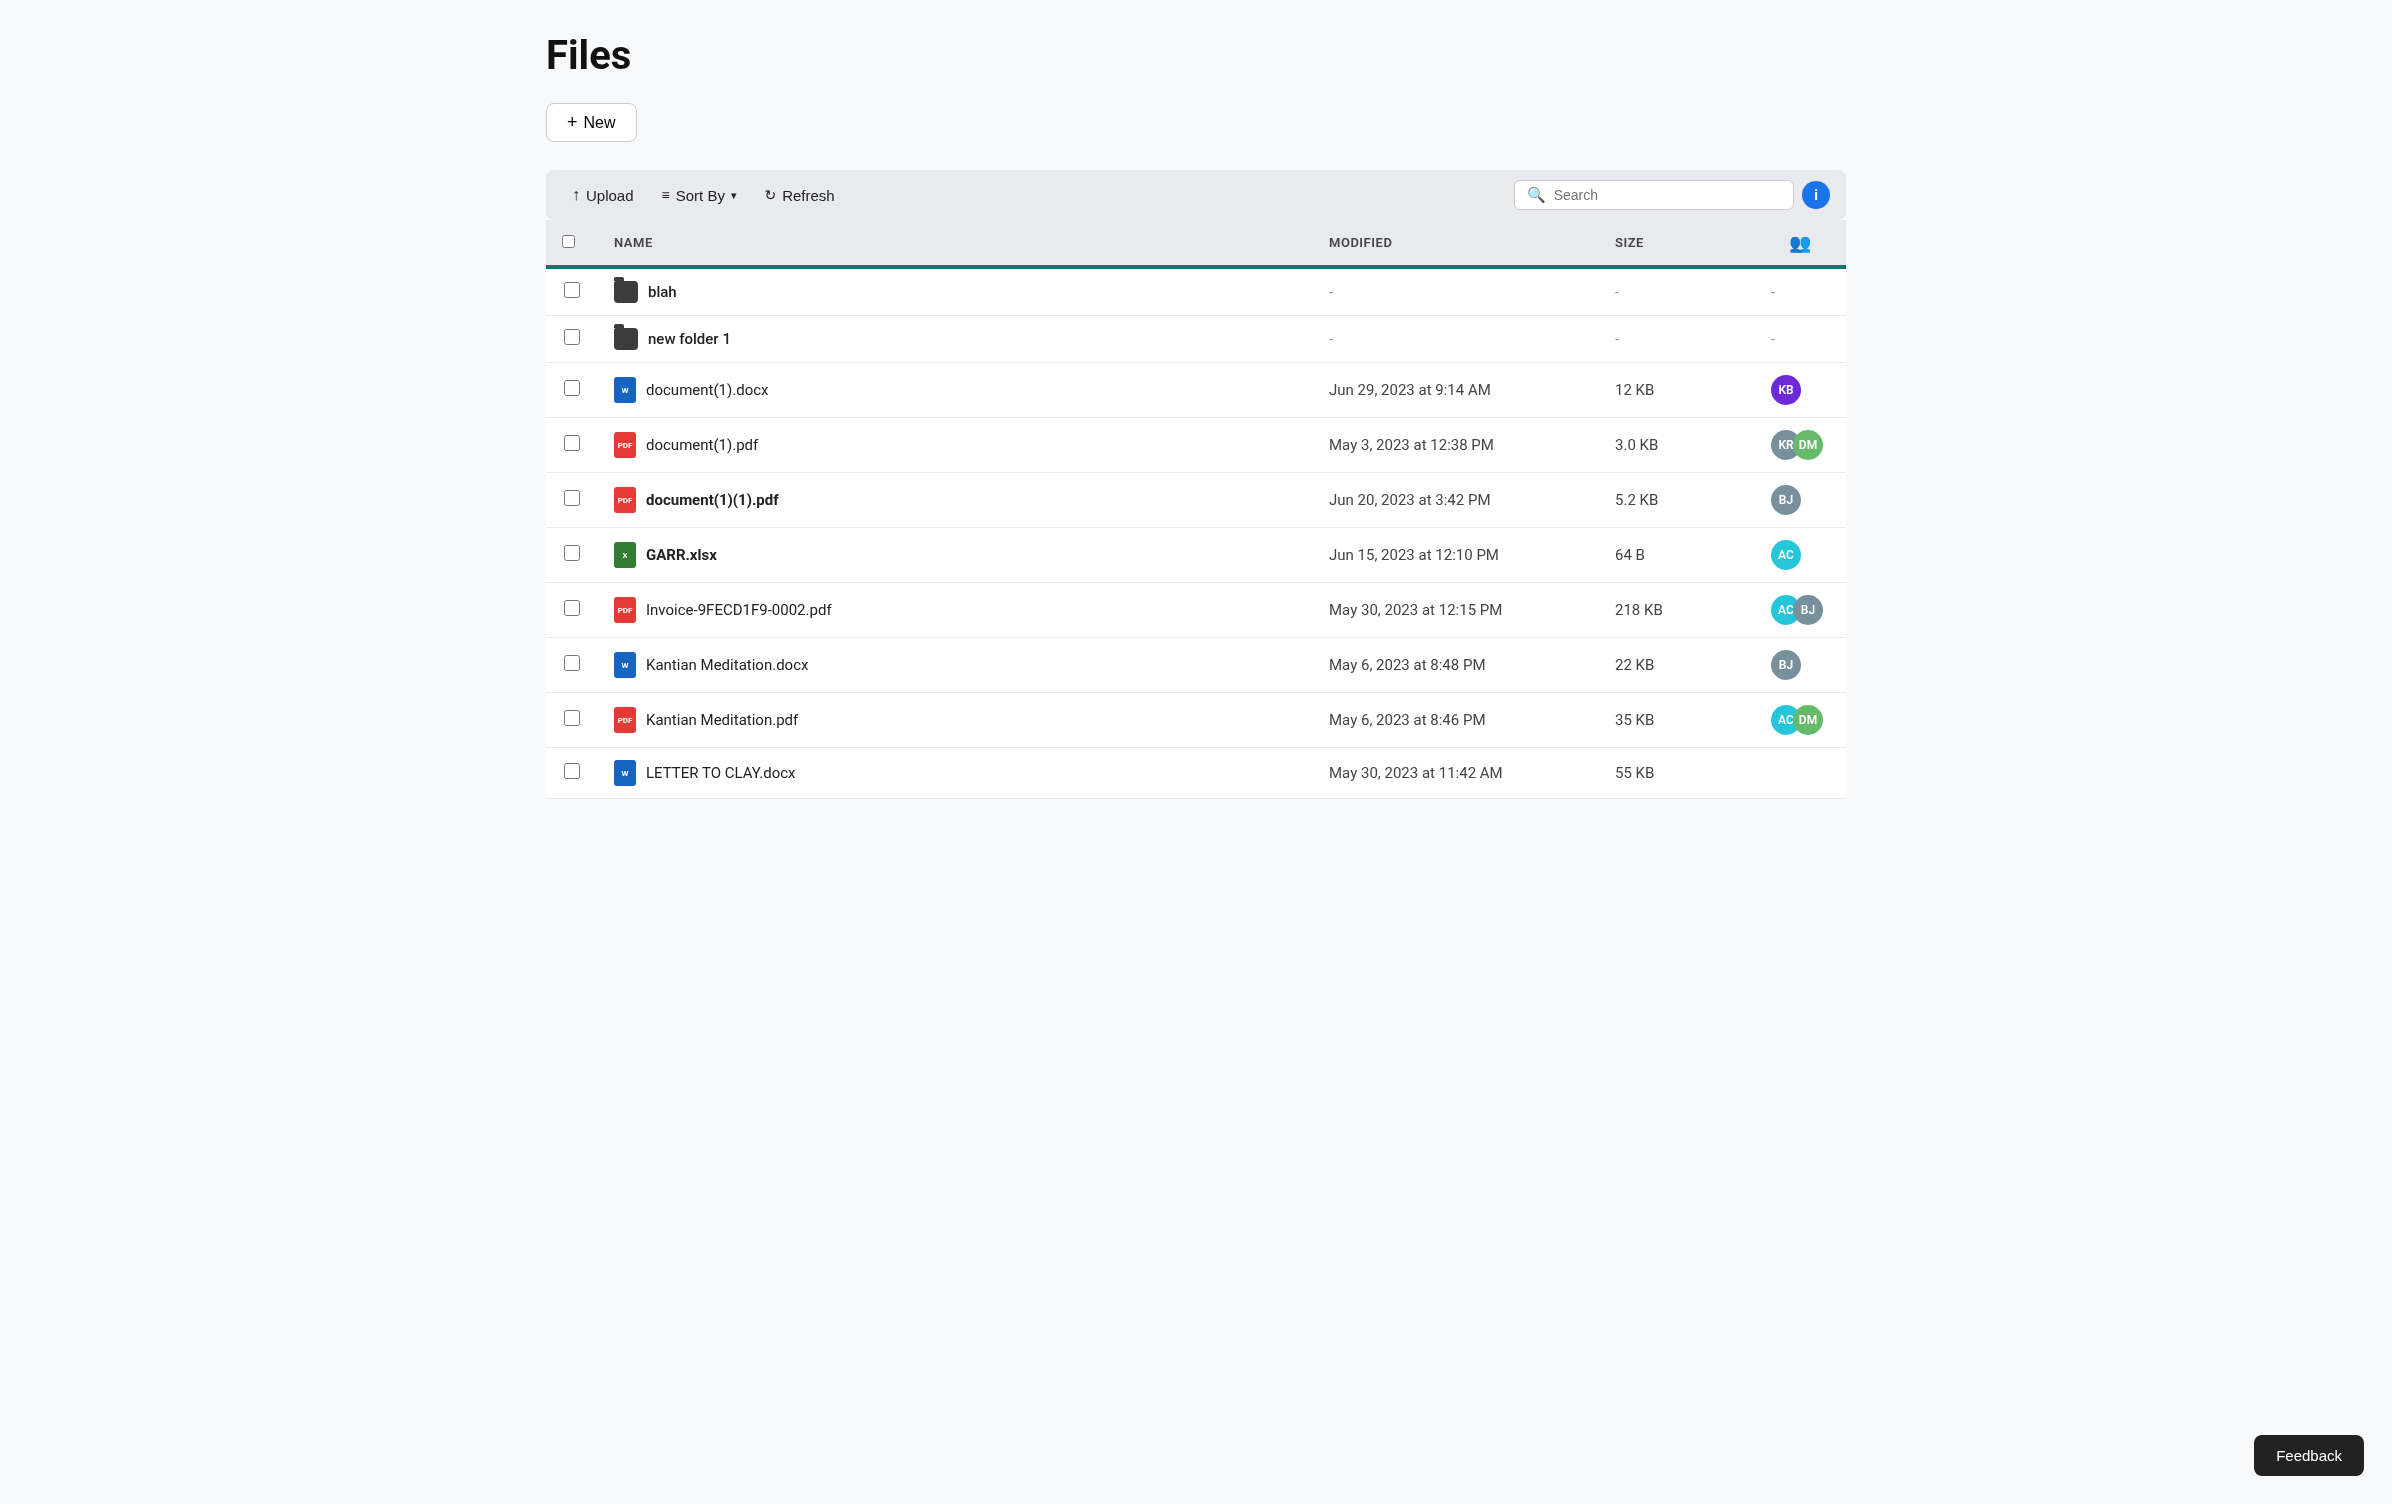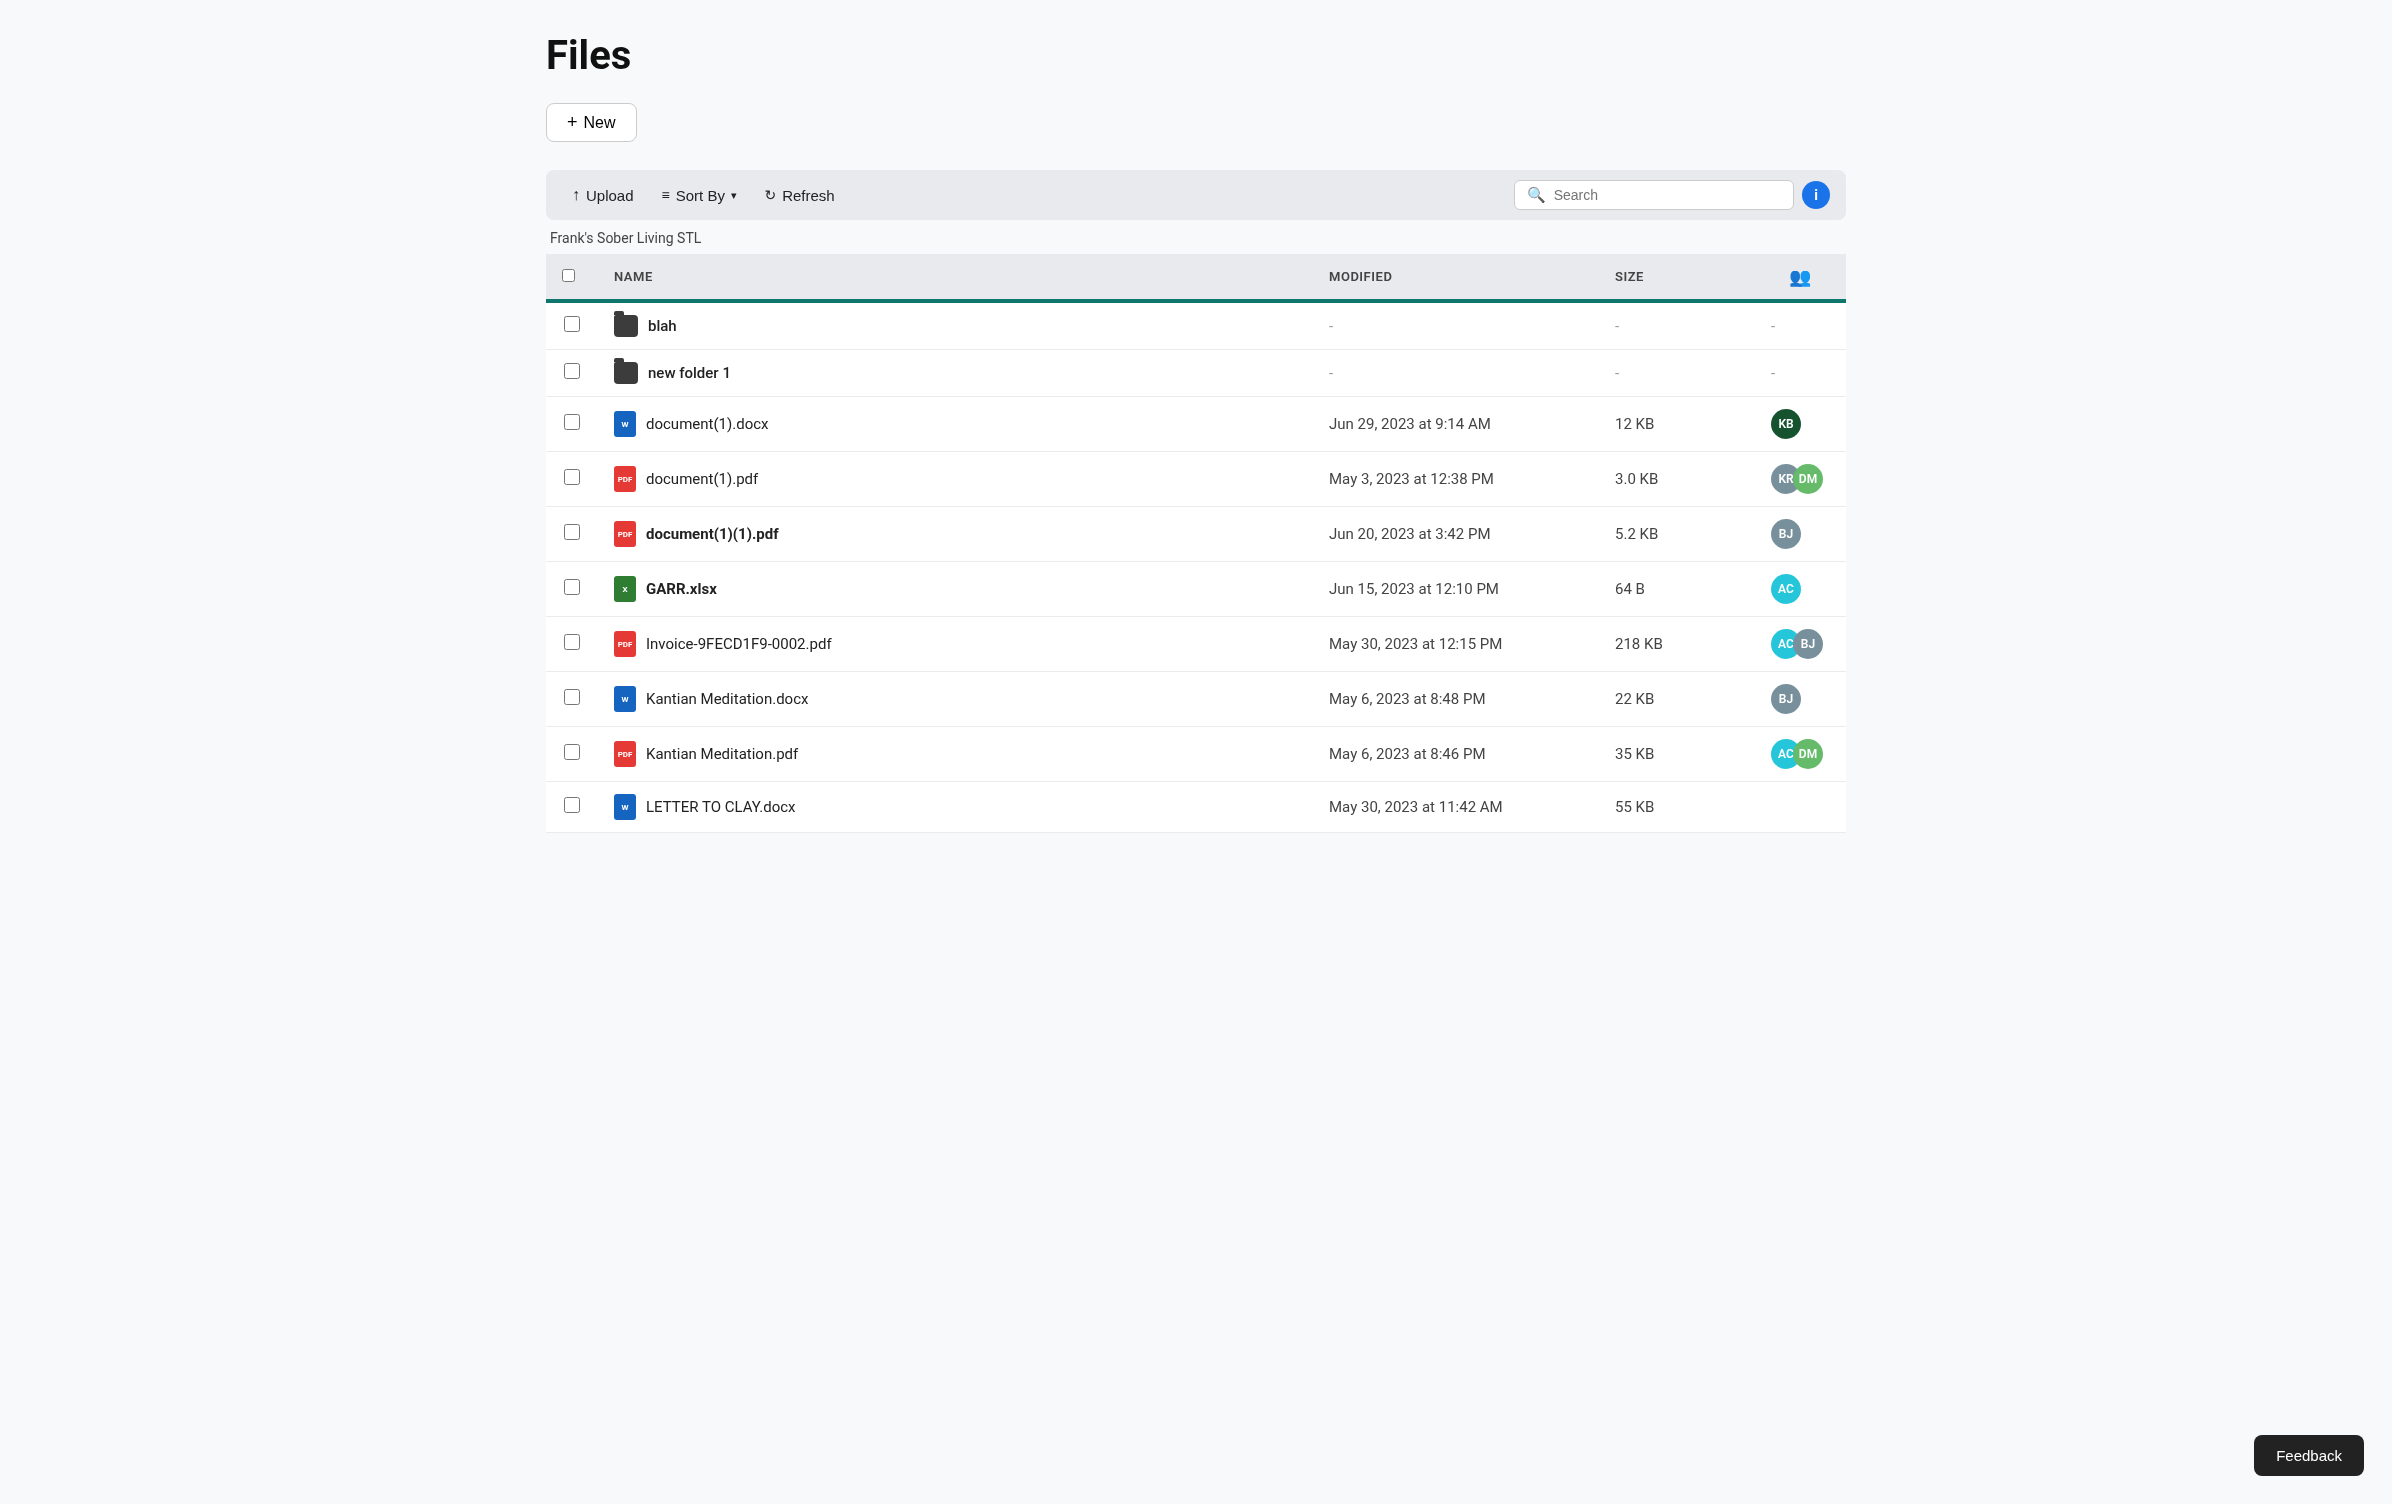--- a/index.html
+++ b/index.html
@@ -249,21 +249,20 @@
       <span>Refresh</span>
     </button>
     <div class="toolbar-spacer"></div>
     <div class="search-box">
       <span style="color:#888; font-size:15px;">🔍</span>
       <input type="text" placeholder="Search" style="">
     </div>
     <div class="info-icon">i</div>
   </div>
 
-  <div class="breadcrumb">Frank's Sober Living STL</div>
 
   <table class="files-table">
     <thead>
       <tr>
         <th class="col-check">
           <input type="checkbox" style="">
         </th>
         <th class="col-name">NAME</th>
         <th class="col-modified">MODIFIED</th>
         <th class="col-size">SIZE</th>
@@ -308,21 +307,21 @@
               <div>
                 <div class="file-icon-docx">W</div>
               </div>
               <span style="font-weight: 400;">document(1).docx</span>
             </div>
           </td>
           <td style="color: rgb(68, 68, 68);">Jun 29, 2023 at 9:14 AM</td>
           <td style="color: rgb(68, 68, 68);">12 KB</td>
           <td>
             <div class="avatar-group">
-              <div class="avatar" style="background: #14532d;">KB</div>
+              <div class="avatar" style="background: #6d28d9;">KB</div>
             </div>
           </td>
         </tr>
         <tr>
           <td class="checkbox-cell"><input type="checkbox" style=""></td>
           <td>
             <div class="file-name-cell">
               <div>
                 <div class="file-icon-pdf">PDF</div>
               </div>

